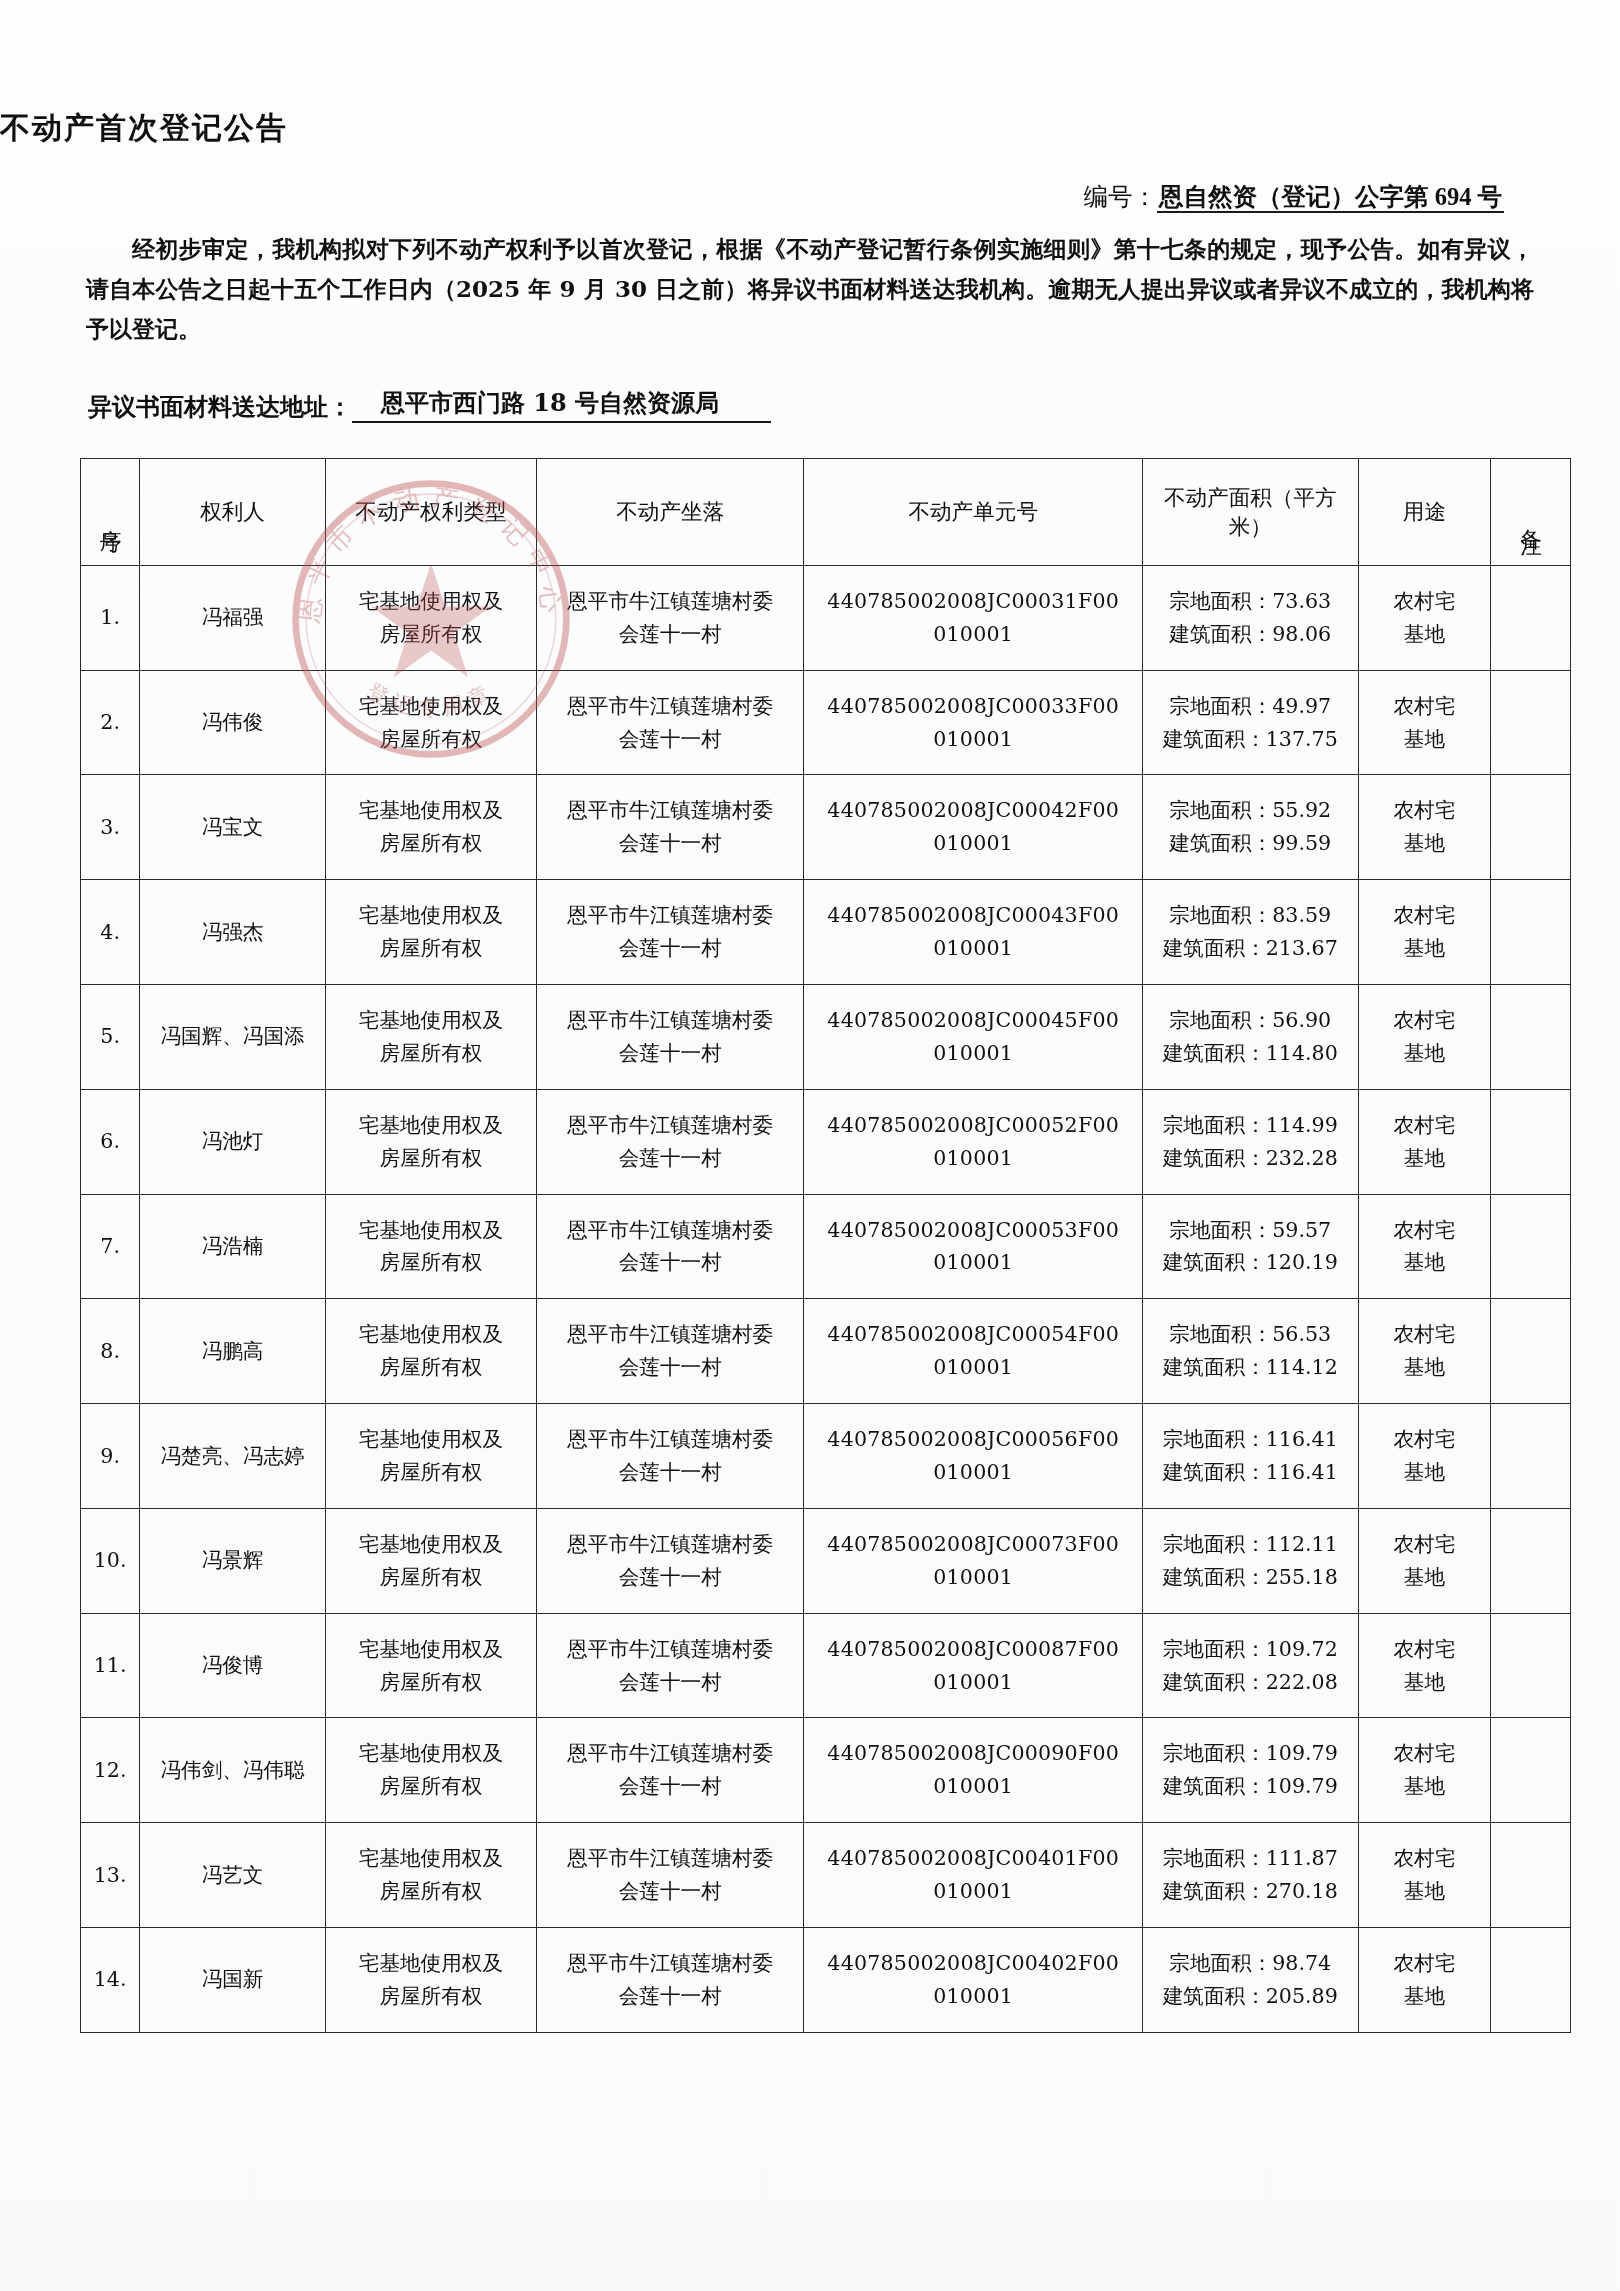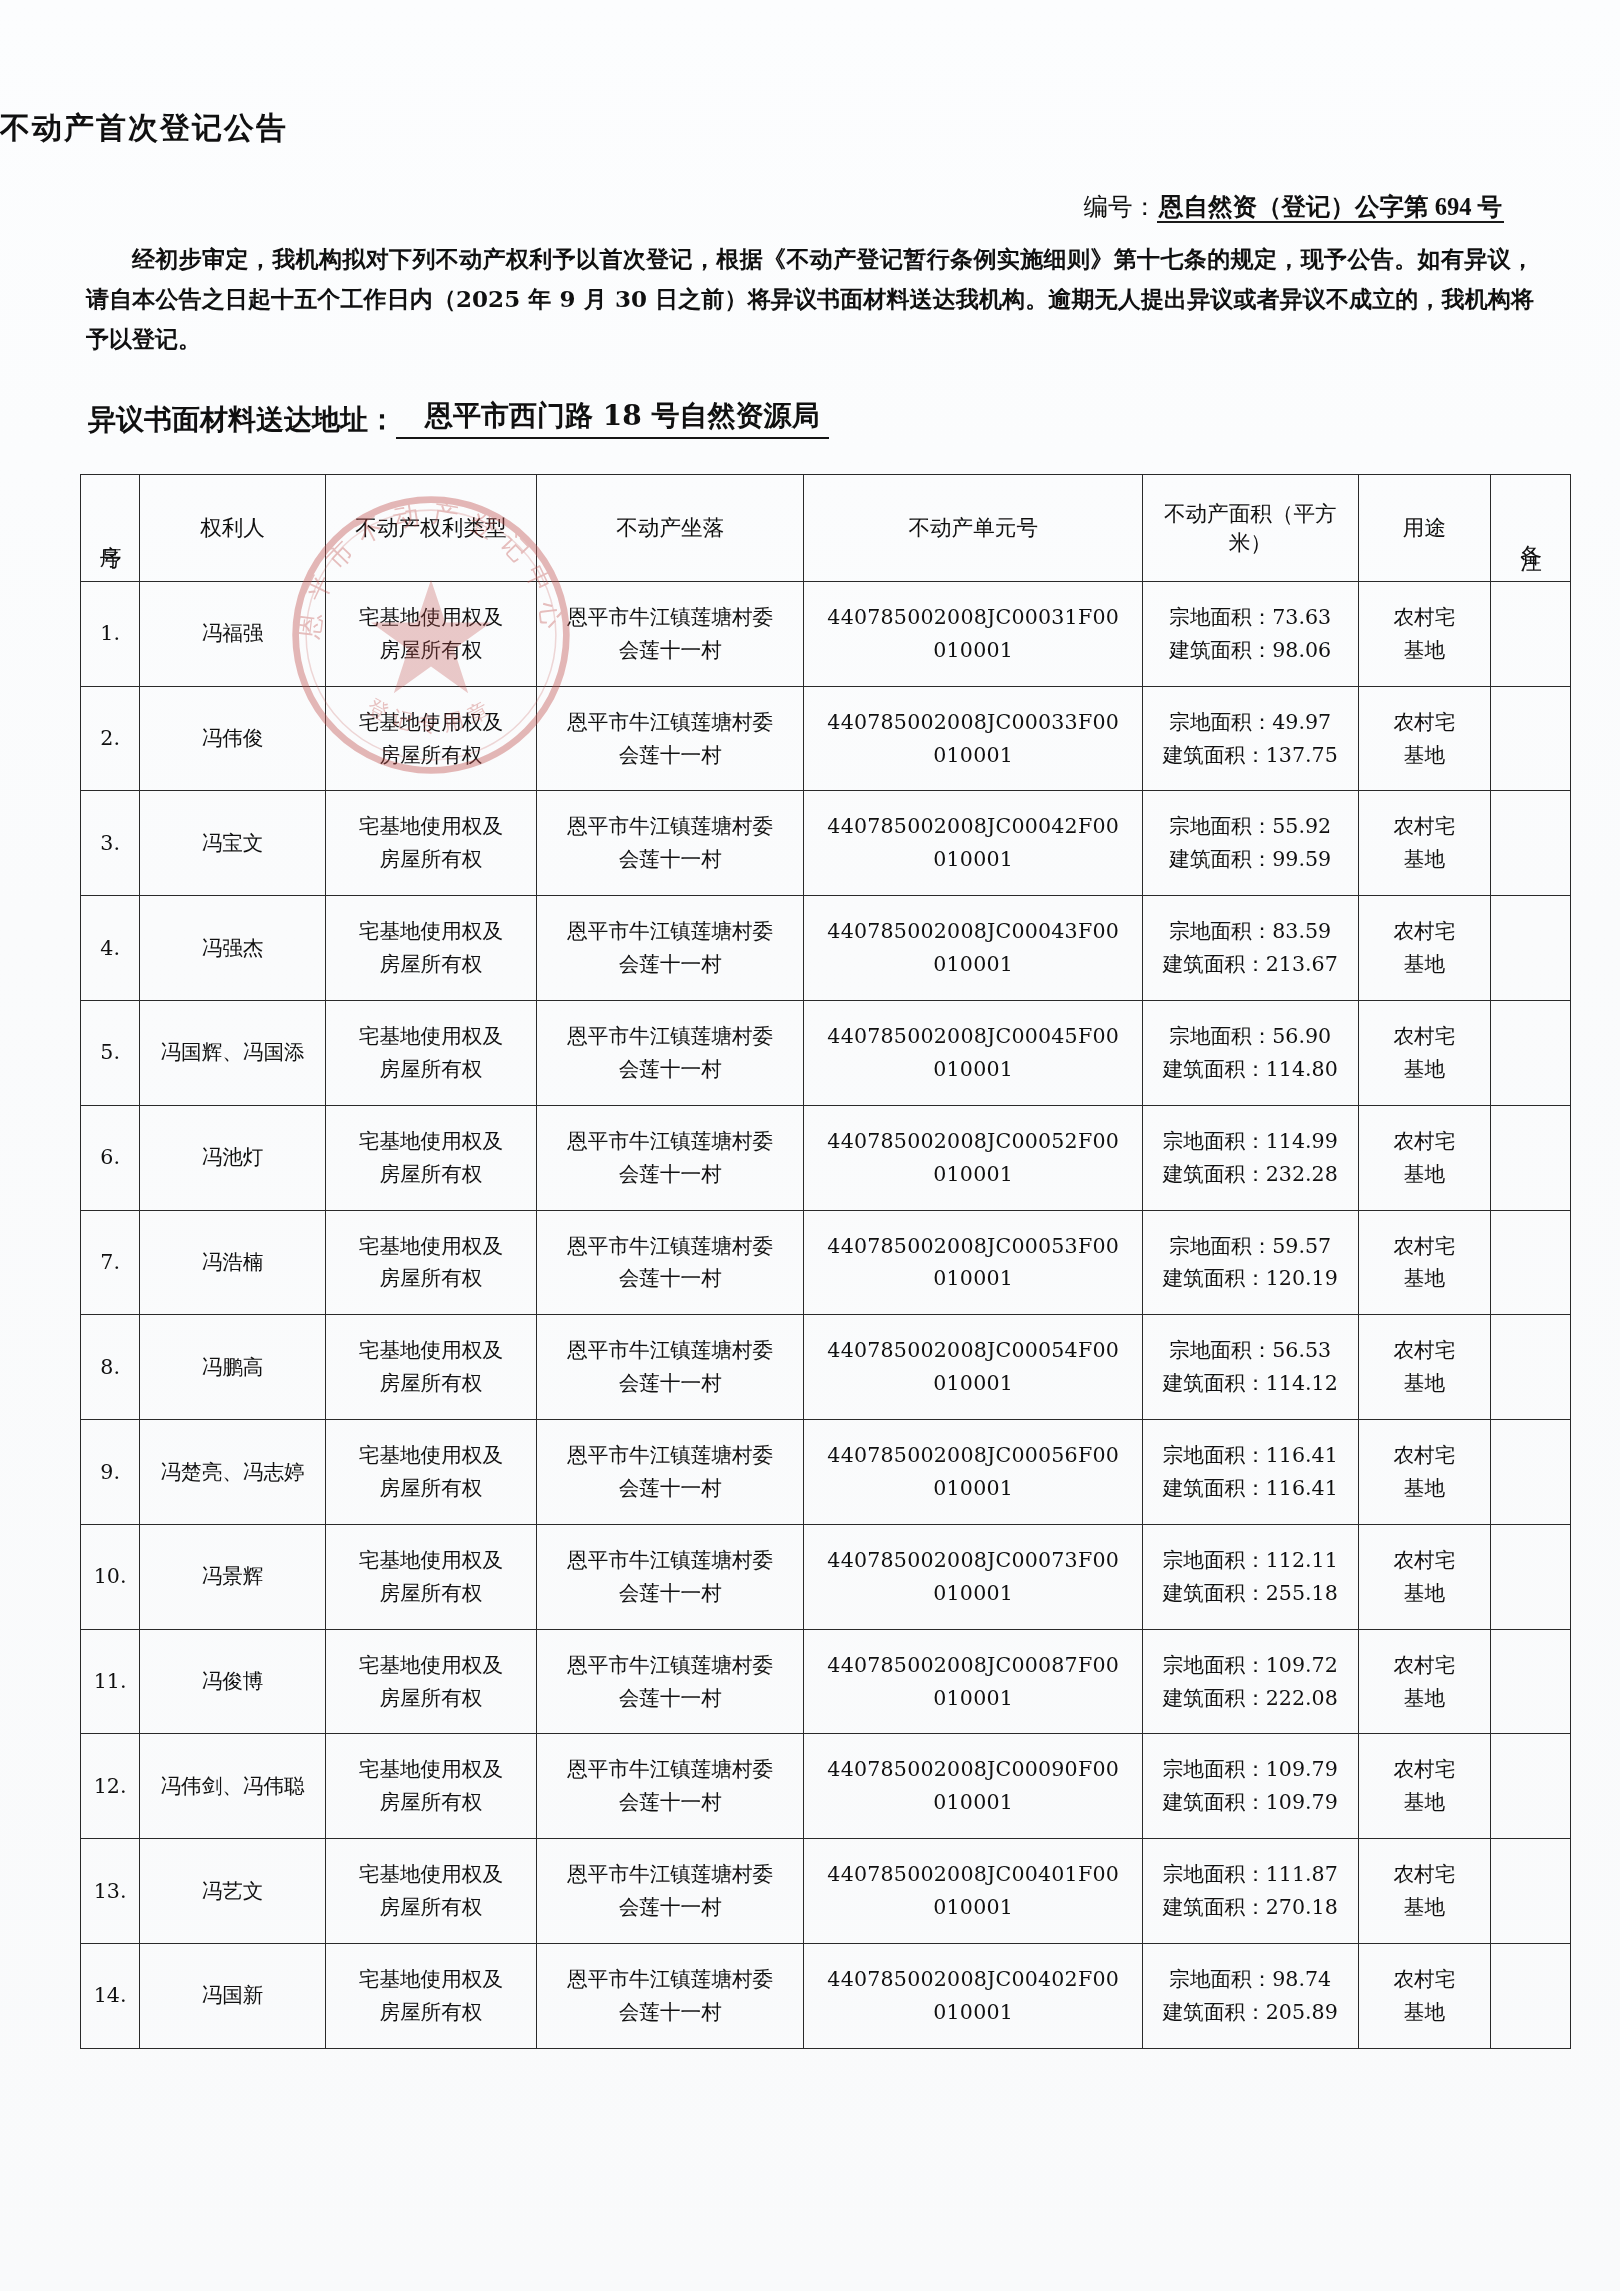--- a/index.html
+++ b/index.html
@@ -37,21 +37,21 @@
     font-size: 30px;
     font-weight: bold;
     letter-spacing: 2px;
     padding-top: 110px;
     line-height: 1.2;
     font-family: "DejaVu Serif", "Liberation Serif", serif;
   }
 
   
   .docnum-row {
-    margin-top: 43px;
+    margin-top: 33px;
     padding-right: 116px;
     text-align: right;
     font-size: 24.5px;
     line-height: 1.5;
   }
   .docnum-value {
     font-weight: bold;
     border-bottom: 2px solid #1a1a1a;
     padding: 0 2px 1px 2px;
   }
@@ -65,21 +65,21 @@
     text-justify: inter-character;
     text-indent: 2em;
     font-weight: bold;
     font-family: "DejaVu Serif", "Liberation Serif", serif;
   }
 
   
   .info-block {
     margin: 39px 0 0 0;
     padding-left: 88px;
-    font-size: 28px;
+    font-size: 24px;
     font-weight: bold;
     font-family: "DejaVu Serif", "Liberation Serif", serif;
   }
   .info-line {
     display: flex;
     align-items: flex-end;
     margin-bottom: 15.7px;
   }
   .info-label {
     white-space: nowrap;

